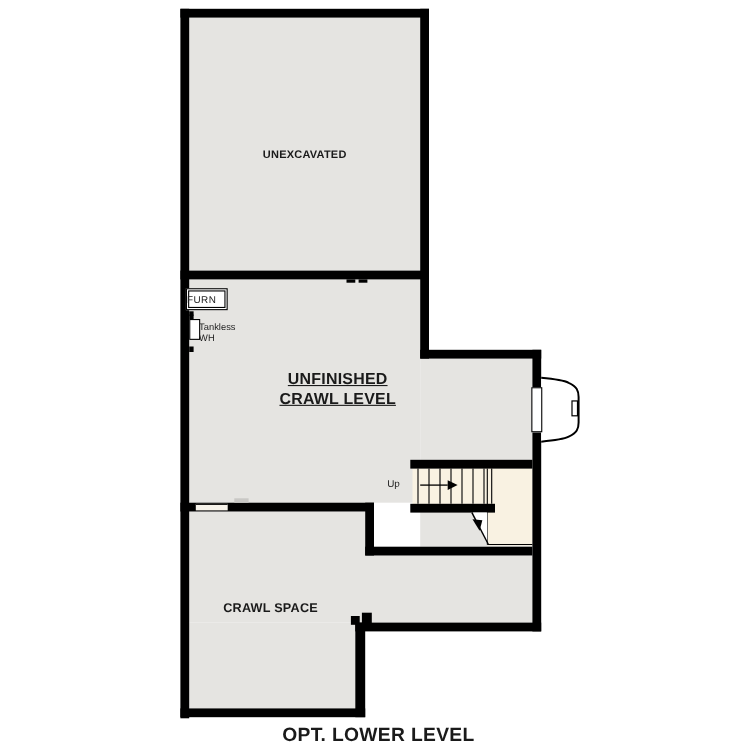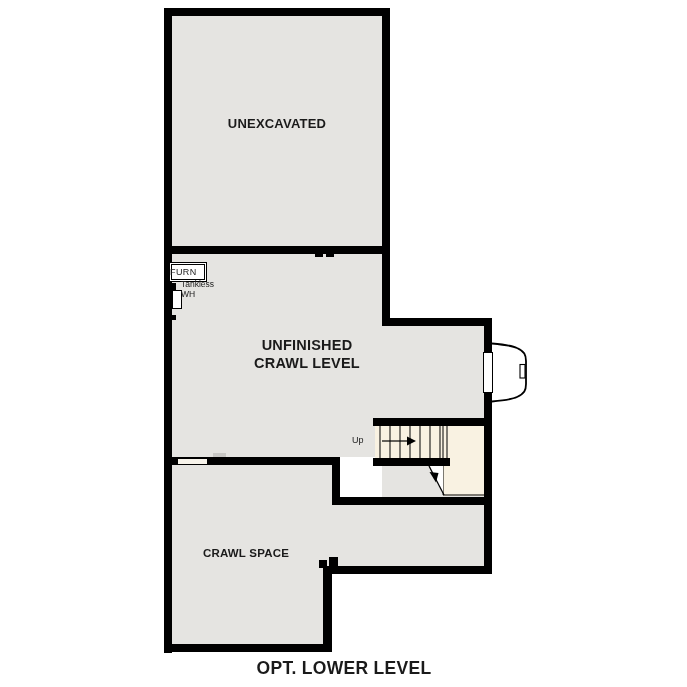--- a/index.html
+++ b/index.html
@@ -84,28 +84,28 @@
   <div class="whitebox" style="left:483px;top:352px;width:10px;height:41px;"></div>
   <div style="position:absolute;left:178px;top:458px;width:29px;height:6px;background:#f7f3ea;border-top:1px solid #000;box-sizing:border-box;"></div>
   <div style="position:absolute;left:213px;top:453px;width:13px;height:4px;background:#c9c8c5;"></div>
 
   <div class="whitebox" style="left:169px;top:262px;width:38px;height:20px;border-width:1.5px;">
     <div style="position:absolute;left:1px;top:1px;right:1px;bottom:1px;border:1px solid #000;"></div>
     <div class="lbl-sm" style="left:0;right:0;top:4px;font-size:9px;letter-spacing:.4px;">FURN</div>
   </div>
 
   <div class="whitebox" style="left:172px;top:290px;width:10px;height:19px;"></div>
-  <div class="lbl-sm" style="left:181px;top:280px;width:42px;font-size:8.5px;line-height:9.5px;white-space:normal;">
+  <div class="lbl-sm" style="left:181px;top:293px;width:42px;font-size:8.5px;line-height:9.5px;white-space:normal;">
     <span>Tankless</span><br>
     <span>WH</span>
   </div>
 
-  <div class="lbl" style="left:164px;top:116px;width:226px;font-size:13px;">UNEXCAVATED</div>
+  <div class="lbl" style="left:164px;top:136px;width:226px;font-size:10px;">UNEXCAVATED</div>
 
-  <div class="lbl" style="left:227px;top:337px;width:160px;font-size:14.5px;line-height:17.5px;white-space:normal;">
+  <div class="lbl" style="left:227px;top:337px;width:160px;font-size:14.5px;line-height:17.5px;white-space:normal;text-decoration:underline;">
     <span>UNFINISHED</span><br>
     <span>CRAWL LEVEL</span>
   </div>
 
   <div class="lbl-sm" style="left:352px;top:435px;width:18px;font-size:9px;text-align:left;">Up</div>
 
   <div class="lbl" style="left:244px;top:658px;width:200px;font-size:17.5px;letter-spacing:.3px;">OPT. LOWER LEVEL</div>
 
   <div class="lbl" style="left:166px;top:547px;width:160px;font-size:11.5px;">CRAWL SPACE</div>
 

